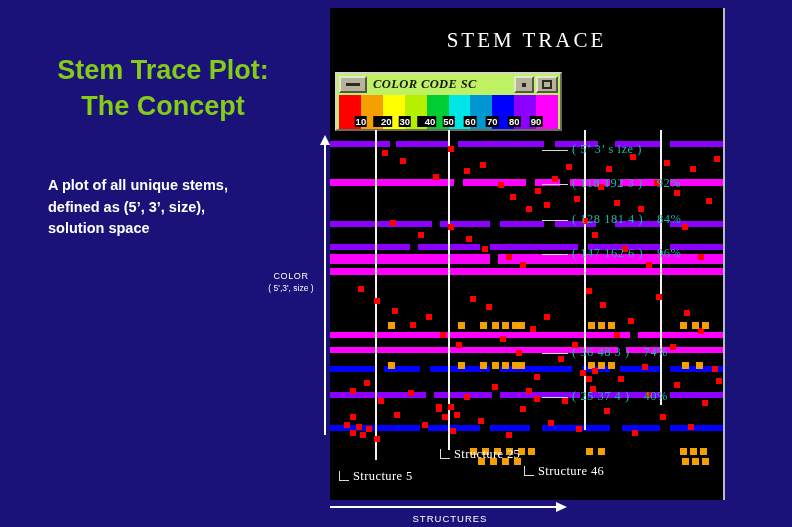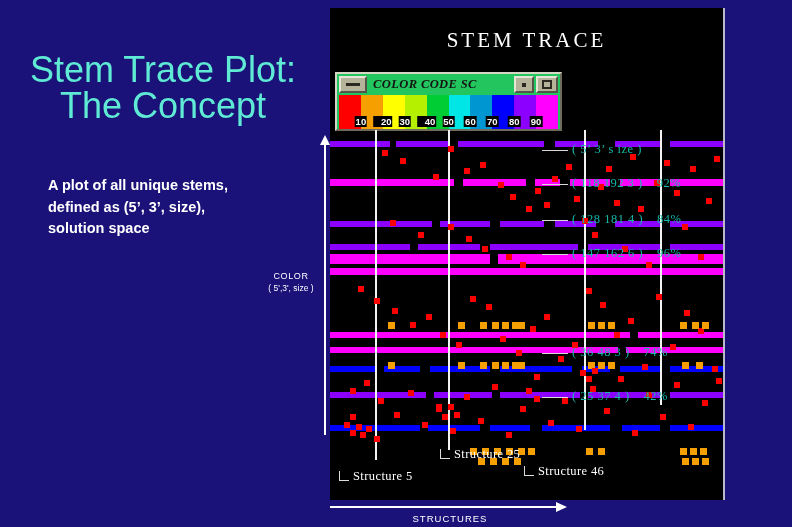--- a/index.html
+++ b/index.html
@@ -6,22 +6,22 @@
   body{
     width:792px;height:527px;
     background:#1a1278;
     font-family:"Liberation Sans",sans-serif;
     overflow:hidden;
     position:relative;
   }
   
   #slide-title{
     position:absolute;left:18px;top:52px;width:290px;
-    text-align:center;color:#5eead4;
-    font-size:36px;line-height:36px;font-weight:400;
+    text-align:center;color:#84cc16;
+    font-size:27px;line-height:36px;font-weight:700;
     font-family:"Liberation Sans",sans-serif;
   }
   #slide-title .l2{display:block;}
   #slide-body{
     position:absolute;left:48px;top:175px;width:260px;
     color:#ffffff;font-size:14.5px;line-height:21.5px;font-weight:bold;
   }
   #slide-body span{display:block;}
   
   #y-axis{position:absolute;left:320px;top:135px;width:12px;height:300px;}
@@ -40,21 +40,21 @@
     background:#000000;border-right:2px solid #b9b9c9;overflow:hidden;
   }
   #panel-title{
     position:absolute;left:0;top:20px;width:393px;text-align:center;
     color:#ffffff;font-family:"Liberation Serif",serif;
     font-size:21px;letter-spacing:3px;
   }
   
   #colorwin{
     position:absolute;left:5px;top:64px;width:227px;height:59px;
-    background:#22c55e;border:2px solid #d7d5c4;
+    background:#bef264;border:2px solid #d7d5c4;
     border-right-color:#6d6b5c;border-bottom-color:#6d6b5c;
     box-sizing:border-box;padding:2px;
   }
   #colorwin .tbar{display:flex;height:17px;align-items:stretch;gap:2px;}
   #colorwin .btn{
     background:#b5b39a;border:2px solid #e6e4d4;
     border-right-color:#55544a;border-bottom-color:#55544a;
     box-sizing:border-box;display:flex;align-items:center;justify-content:center;
   }
   #cw-min{width:28px;}
@@ -376,21 +376,21 @@
       <div class="dot" style="left: 256px; top: 240px;"></div>
       <div class="dot" style="left: 262px; top: 232px;"></div>
     </div>
 
   <div id="legend-host">
       <div class="leg" style="left: 212px; top: 134px;"><span class="lead"></span><span>( 5’   3’   s ize )</span></div>
       <div class="leg" style="left: 212px; top: 168px;"><span class="lead"></span><span>( 118   192  3 )</span><span class="pct">92%</span></div>
       <div class="leg" style="left: 212px; top: 204px;"><span class="lead"></span><span>( 128   181  4 )</span><span class="pct">84%</span></div>
       <div class="leg" style="left: 212px; top: 238px;"><span class="lead"></span><span>( 147   162  6 )</span><span class="pct">96%</span></div>
       <div class="leg" style="left: 212px; top: 337px;"><span class="lead"></span><span>( 36   48   3 )</span><span class="pct">74%</span></div>
-      <div class="leg" style="left: 212px; top: 381px;"><span class="lead"></span><span>( 25   37   4 )</span><span class="pct">42%</span></div>
+      <div class="leg" style="left: 212px; top: 381px;"><span class="lead"></span><span>( 25   37   4 )</span><span class="pct">40%</span></div>
     </div>
 
   <div id="callout-host">
       <div class="scall" style="left: 9px; top: 461px;"><span class="elb"></span><span>Structure  5</span></div>
       <div class="scall" style="left: 110px; top: 439px;"><span class="elb"></span><span>Structure  25</span></div>
       <div class="scall" style="left: 194px; top: 416px; margin-top: 40px;"><span class="elb"></span><span>Structure  46</span></div>
     </div>
 
 </div>
 

